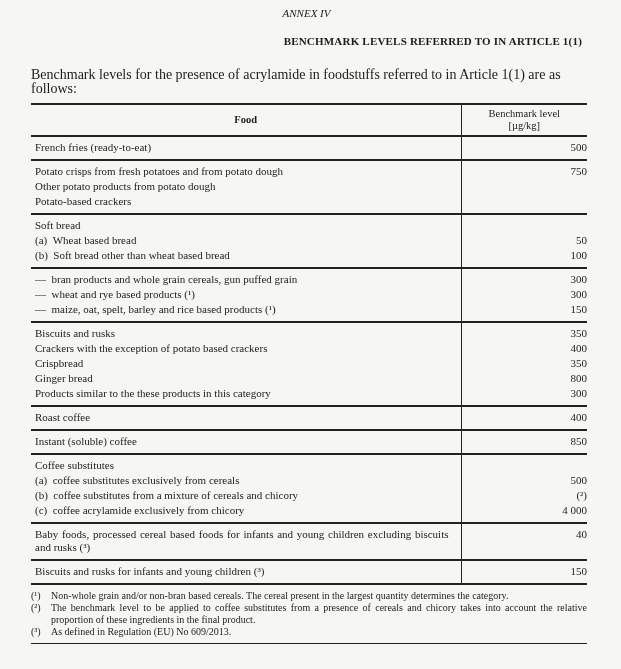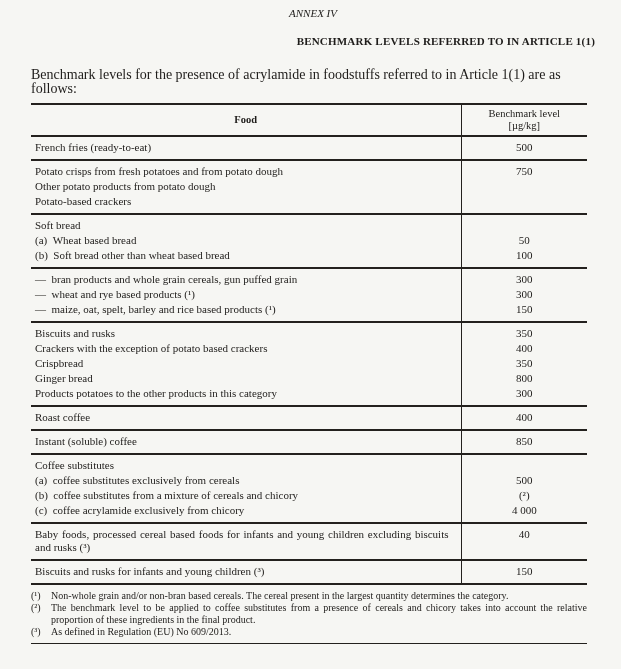--- a/index.html
+++ b/index.html
@@ -8,21 +8,21 @@
   }
   body {
     width: 621px;
     height: 669px;
     background: #f6f6f3;
     color: #1e1c1a;
     font-family: "Liberation Serif", "DejaVu Serif", serif;
     overflow: hidden;
   }
   .doc {
-    padding: 7px 26px 0 31px;
+    padding: 7px 39px 0 31px;
   }
   .annex-label {
     text-align: center;
     font-style: italic;
     font-size: 11px;
     line-height: 13px;
   }
   .doc-title {
     text-align: right;
     font-weight: bold;
@@ -61,21 +61,21 @@
     padding: 1px 0;
     vertical-align: top;
   }
   tbody td.food {
     padding-left: 4px;
     padding-right: 12px;
     border-right: 1.5px solid #24211e;
     text-align: justify;
   }
   tbody td.level {
-    text-align: center;
+    text-align: right;
   }
   tbody tr:first-child td { padding-top: 4px; }
   tbody tr:last-child td {
     padding-bottom: 5px;
     border-bottom: 2px solid #24211e;
   }
   .footnotes {
     width: 556px;
     margin-top: 5px;
     font-size: 10px;
@@ -182,21 +182,21 @@
         </tr>
         <tr>
           <td class="food">Crispbread</td>
           <td class="level">350</td>
         </tr>
         <tr>
           <td class="food">Ginger bread</td>
           <td class="level">800</td>
         </tr>
         <tr>
-          <td class="food">Products potatoes to the other products in this category</td>
+          <td class="food">Products similar to the these products in this category</td>
           <td class="level">300</td>
         </tr>
       </tbody>
       <tbody>
         <tr>
           <td class="food">Roast coffee</td>
           <td class="level">400</td>
         </tr>
       </tbody>
       <tbody>

